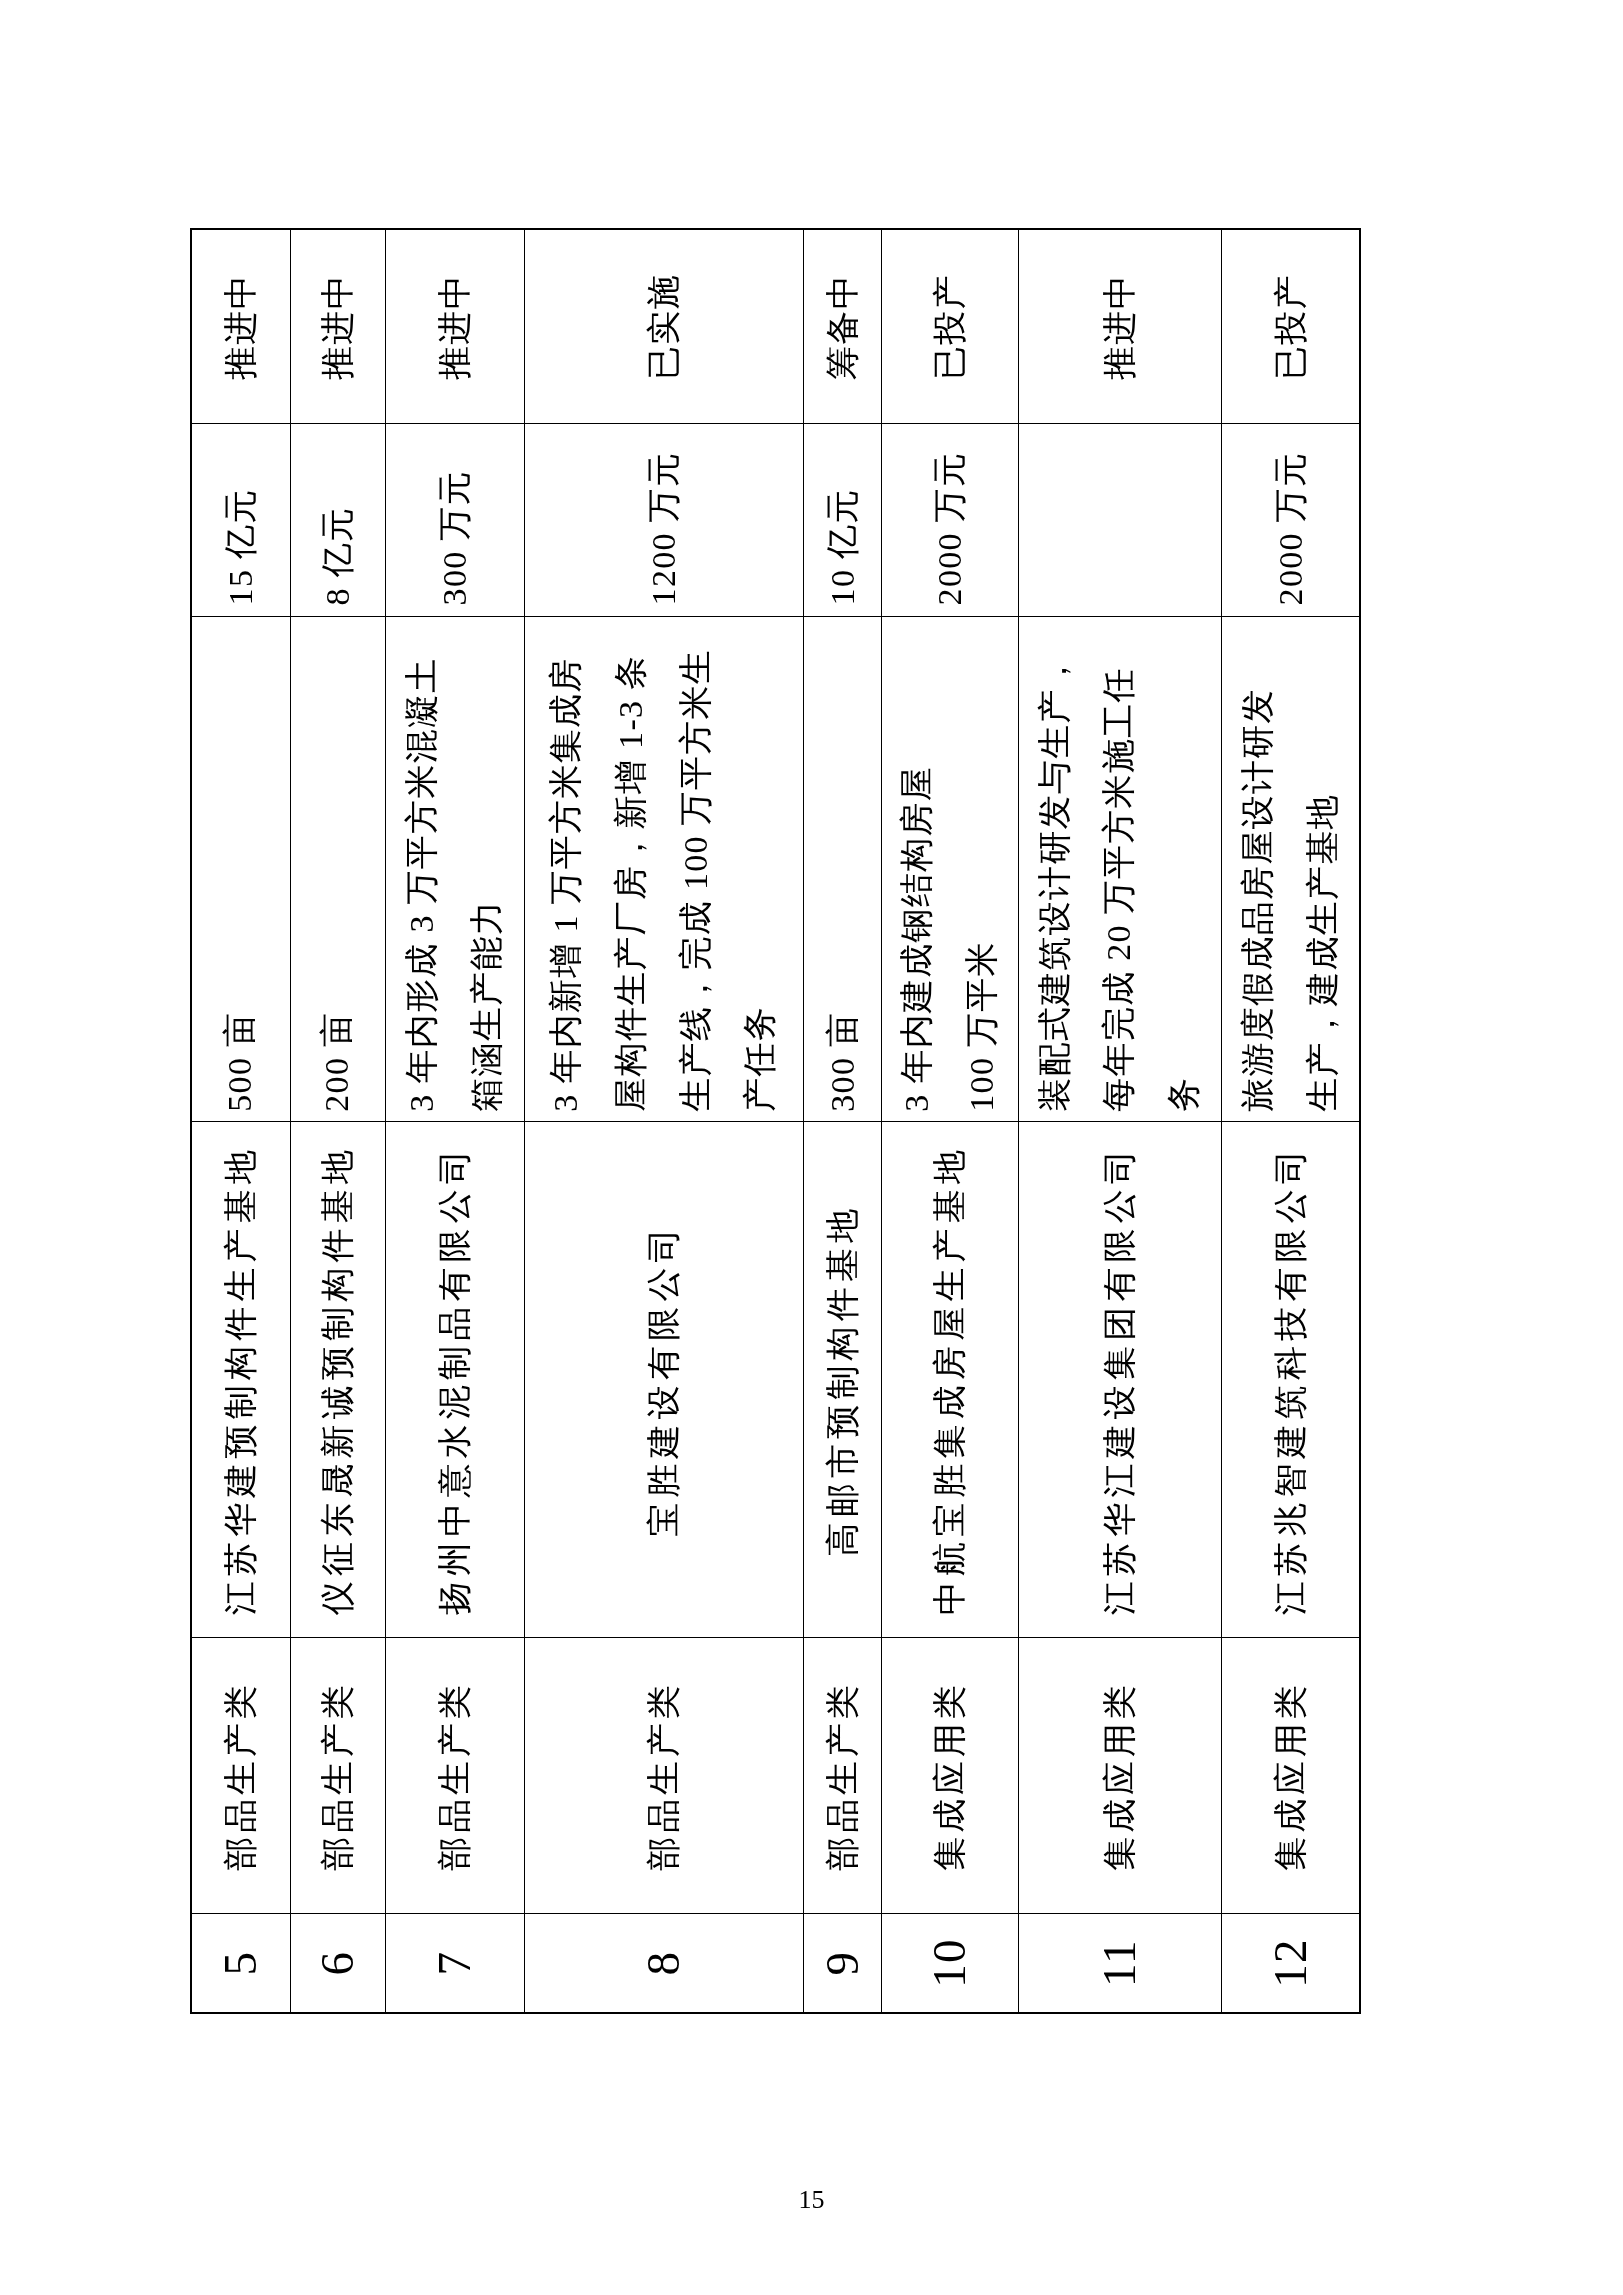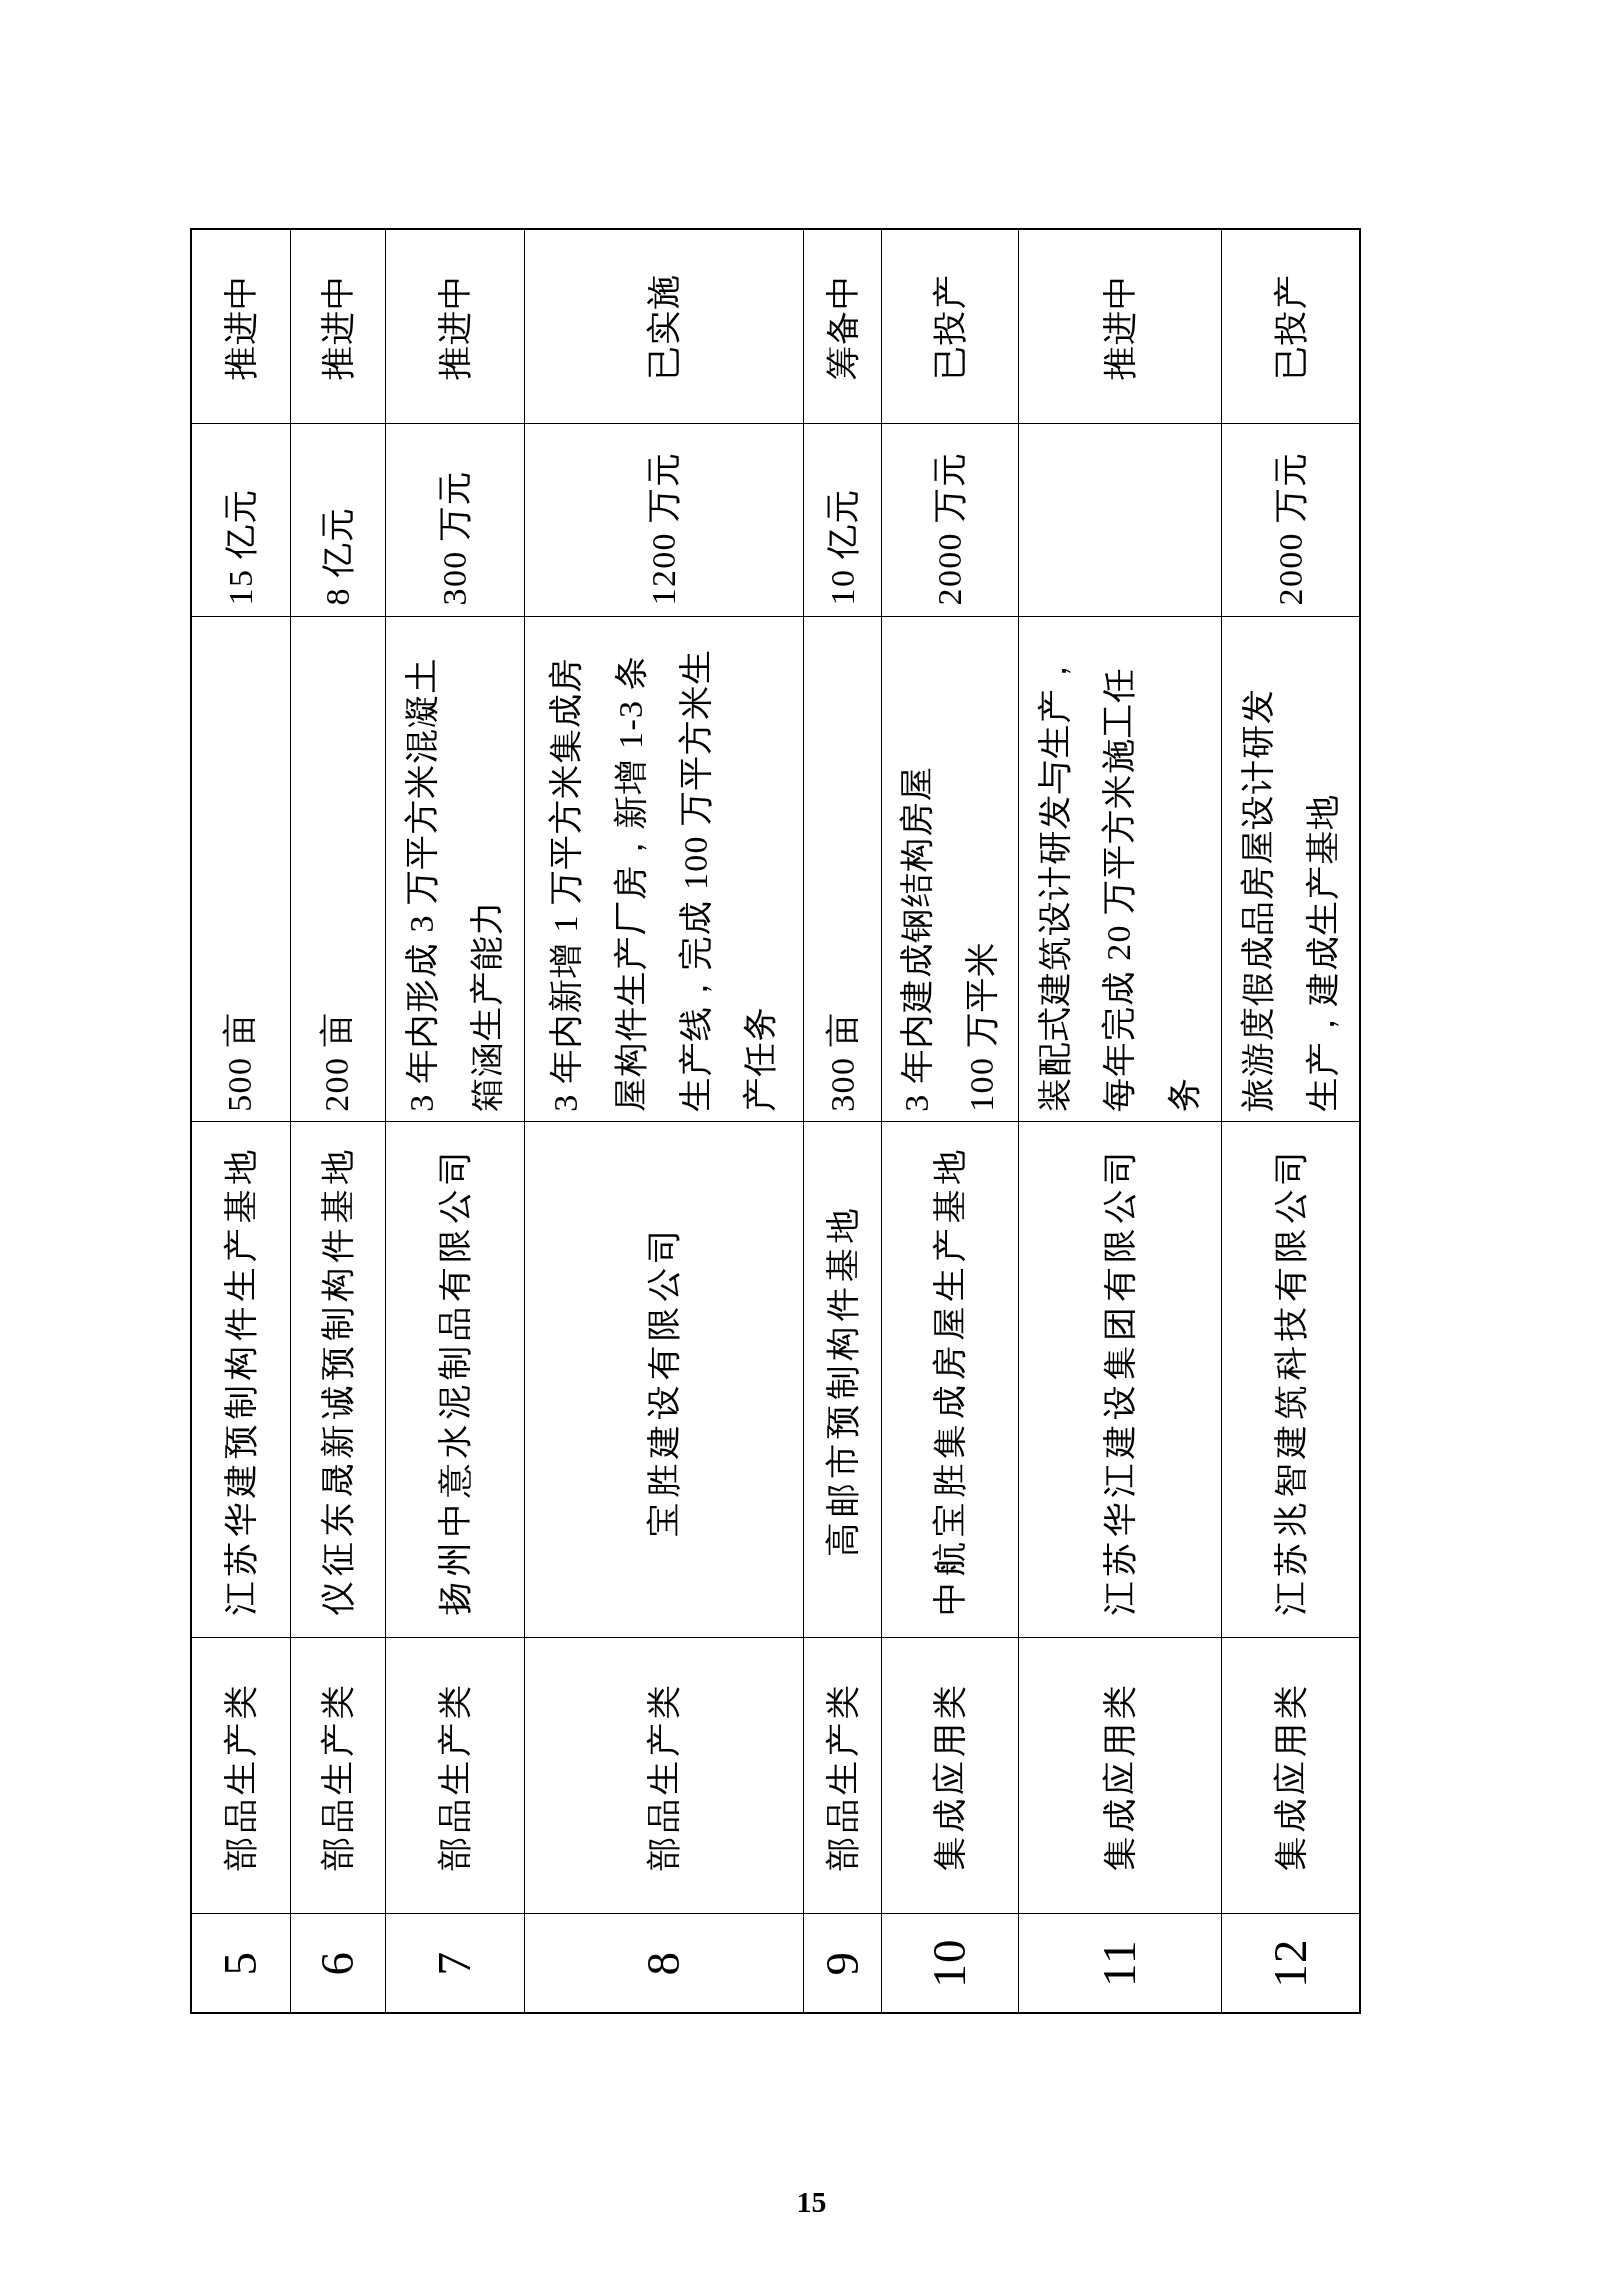--- a/index.html
+++ b/index.html
@@ -34,21 +34,21 @@
     font-size:34px;letter-spacing:1.3px;line-height:1.35;
   }
   .b1 .rot{text-align:center;}                                
   .b2 .rot{text-align:left;padding-left:18.3px;}                
   .b3 .rot{text-align:left;padding-left:15.7px;line-height:1.9;white-space:pre;} 
   .b4 .rot{text-align:center;letter-spacing:5.2px;}             
   .b5 .rot{text-align:center;letter-spacing:3.9px;}             
   .b6 .rot{text-align:center;font-size:47px;}                 
   .pageno{
     position:absolute;left:0;top:2185px;width:100%;
-    text-align:center;font-size:30px;font-weight:bold;
+    text-align:center;font-size:26px;
   }
 </style>
 </head>
 <body>
 
 <div class="sheet">
 
   <div class="grid">
 
     <div class="cell b1 c1">

